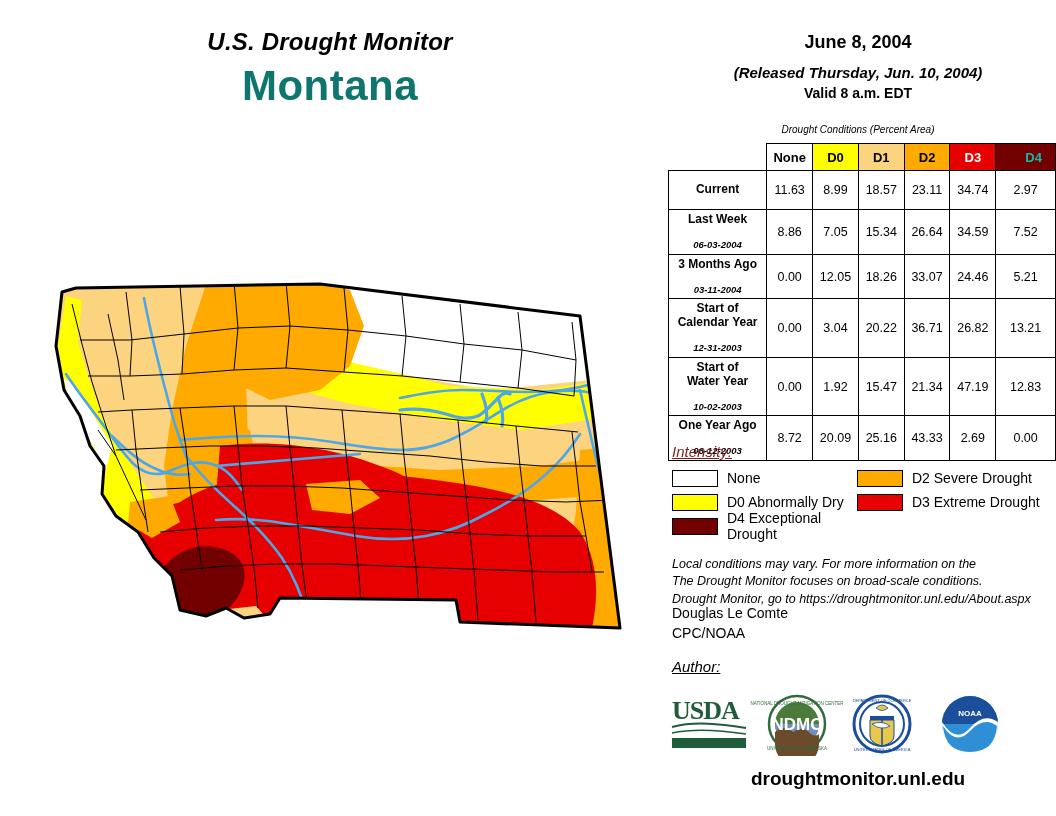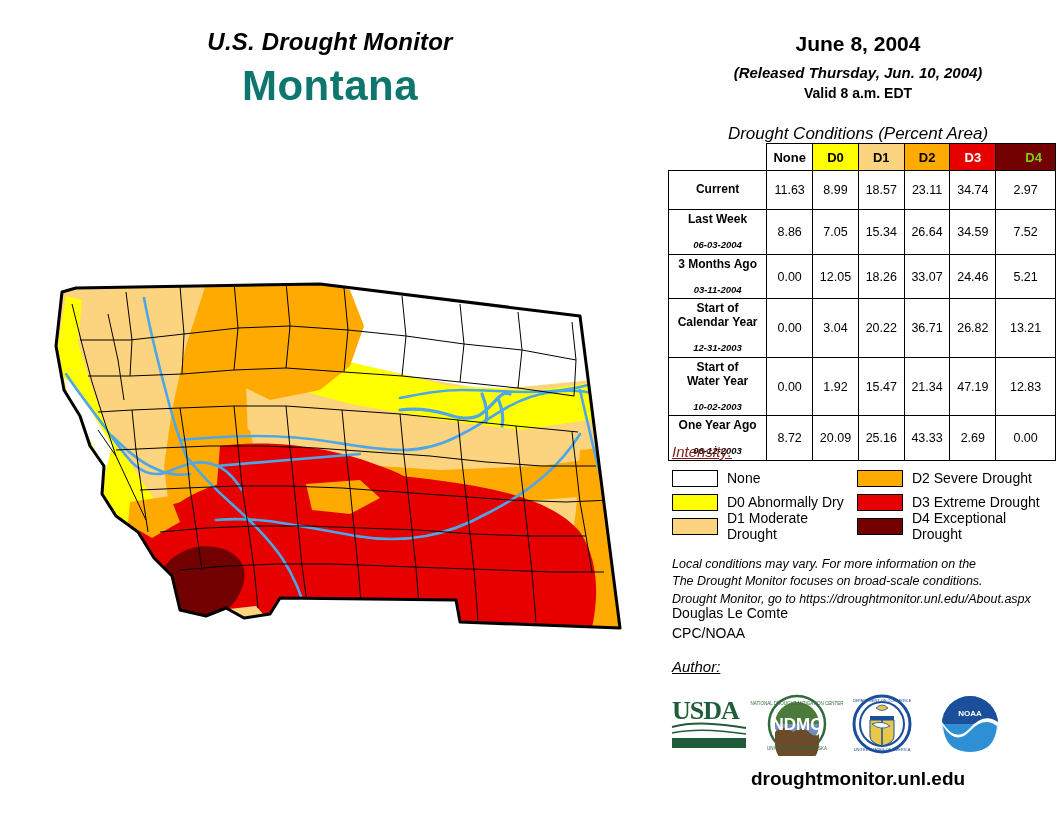--- a/index.html
+++ b/index.html
@@ -20,33 +20,33 @@
     letter-spacing:.2px;
   }
   #title-state{
     left:0;top:62px;width:660px;text-align:center;
     font-weight:bold;font-size:42px;color:#0f766e;letter-spacing:.5px;
   }
 
   
   #date-main{
     left:660px;top:32px;width:396px;text-align:center;
-    font-weight:bold;font-size:21px;color:#000;
+    font-weight:bold;font-size:18px;color:#000;
   }
   #date-released{
     left:660px;top:64px;width:396px;text-align:center;
     font-weight:bold;font-style:italic;font-size:15px;color:#000;
   }
   #date-valid{
     left:660px;top:85px;width:396px;text-align:center;
     font-weight:bold;font-size:14px;color:#000;
   }
   #table-caption{
     left:660px;top:124px;width:396px;text-align:center;
-    font-style:italic;font-size:17px;color:#000;
+    font-style:italic;font-size:10px;color:#000;
   }
 
   
   #cond-table{
     left:668px;top:143px;
     border-collapse:collapse;
     font-size:12px;color:#000;
   }
   #cond-table td,#cond-table th{
     border:1.5px solid #000;
@@ -56,21 +56,21 @@
   #cond-table .corner{border:none;}
   #cond-table thead th{
     height:26px;width:47px;
     font-weight:bold;font-size:13px;
   }
   #cond-table thead th.hdr-none{background:#ffffff;}
   #cond-table thead th.hdr-d0{background:#FFFF00;}
   #cond-table thead th.hdr-d1{background:#FCD37F;}
   #cond-table thead th.hdr-d2{background:#FFAA00;}
   #cond-table thead th.hdr-d3{background:#E60000;color:#fff;}
-  #cond-table thead th.hdr-d4{background:#730000;color:#84cc16;padding-left:16px;}
+  #cond-table thead th.hdr-d4{background:#730000;color:#14b8a6;padding-left:16px;}
   #cond-table tbody td.rowlab{
     width:100px;
     font-weight:bold;font-size:12px;
     line-height:1.15;
     padding:3px 2px;
   }
   #cond-table tbody td.rowlab .sub{
     display:block;font-weight:bold;font-style:italic;font-size:9.5px;
     margin-top:13px;
   }
@@ -232,24 +232,20 @@
   </div>
   <div class="legend-item">
     <span class="sw" style="background:#FFFF00"></span>
     <span>D0 Abnormally Dry</span>
   </div>
   <div class="legend-item">
     <span class="sw" style="background:#E60000"></span>
     <span>D3 Extreme Drought</span>
   </div>
   <div class="legend-item">
-    <span class="sw" style="background:#FCD37F"></span>
-    <span>D1 Moderate Drought</span>
-  </div>
-  <div class="legend-item">
     <span class="sw" style="background:#730000"></span>
     <span>D4 Exceptional Drought</span>
   </div>
 </div>
 
 <div class="abs" id="disclaimer">
   <div>Local conditions may vary. For more information on the</div>
   <div>The Drought Monitor focuses on broad-scale conditions.</div>
   <div>Drought Monitor, go to https://droughtmonitor.unl.edu/About.aspx</div>
 </div>

